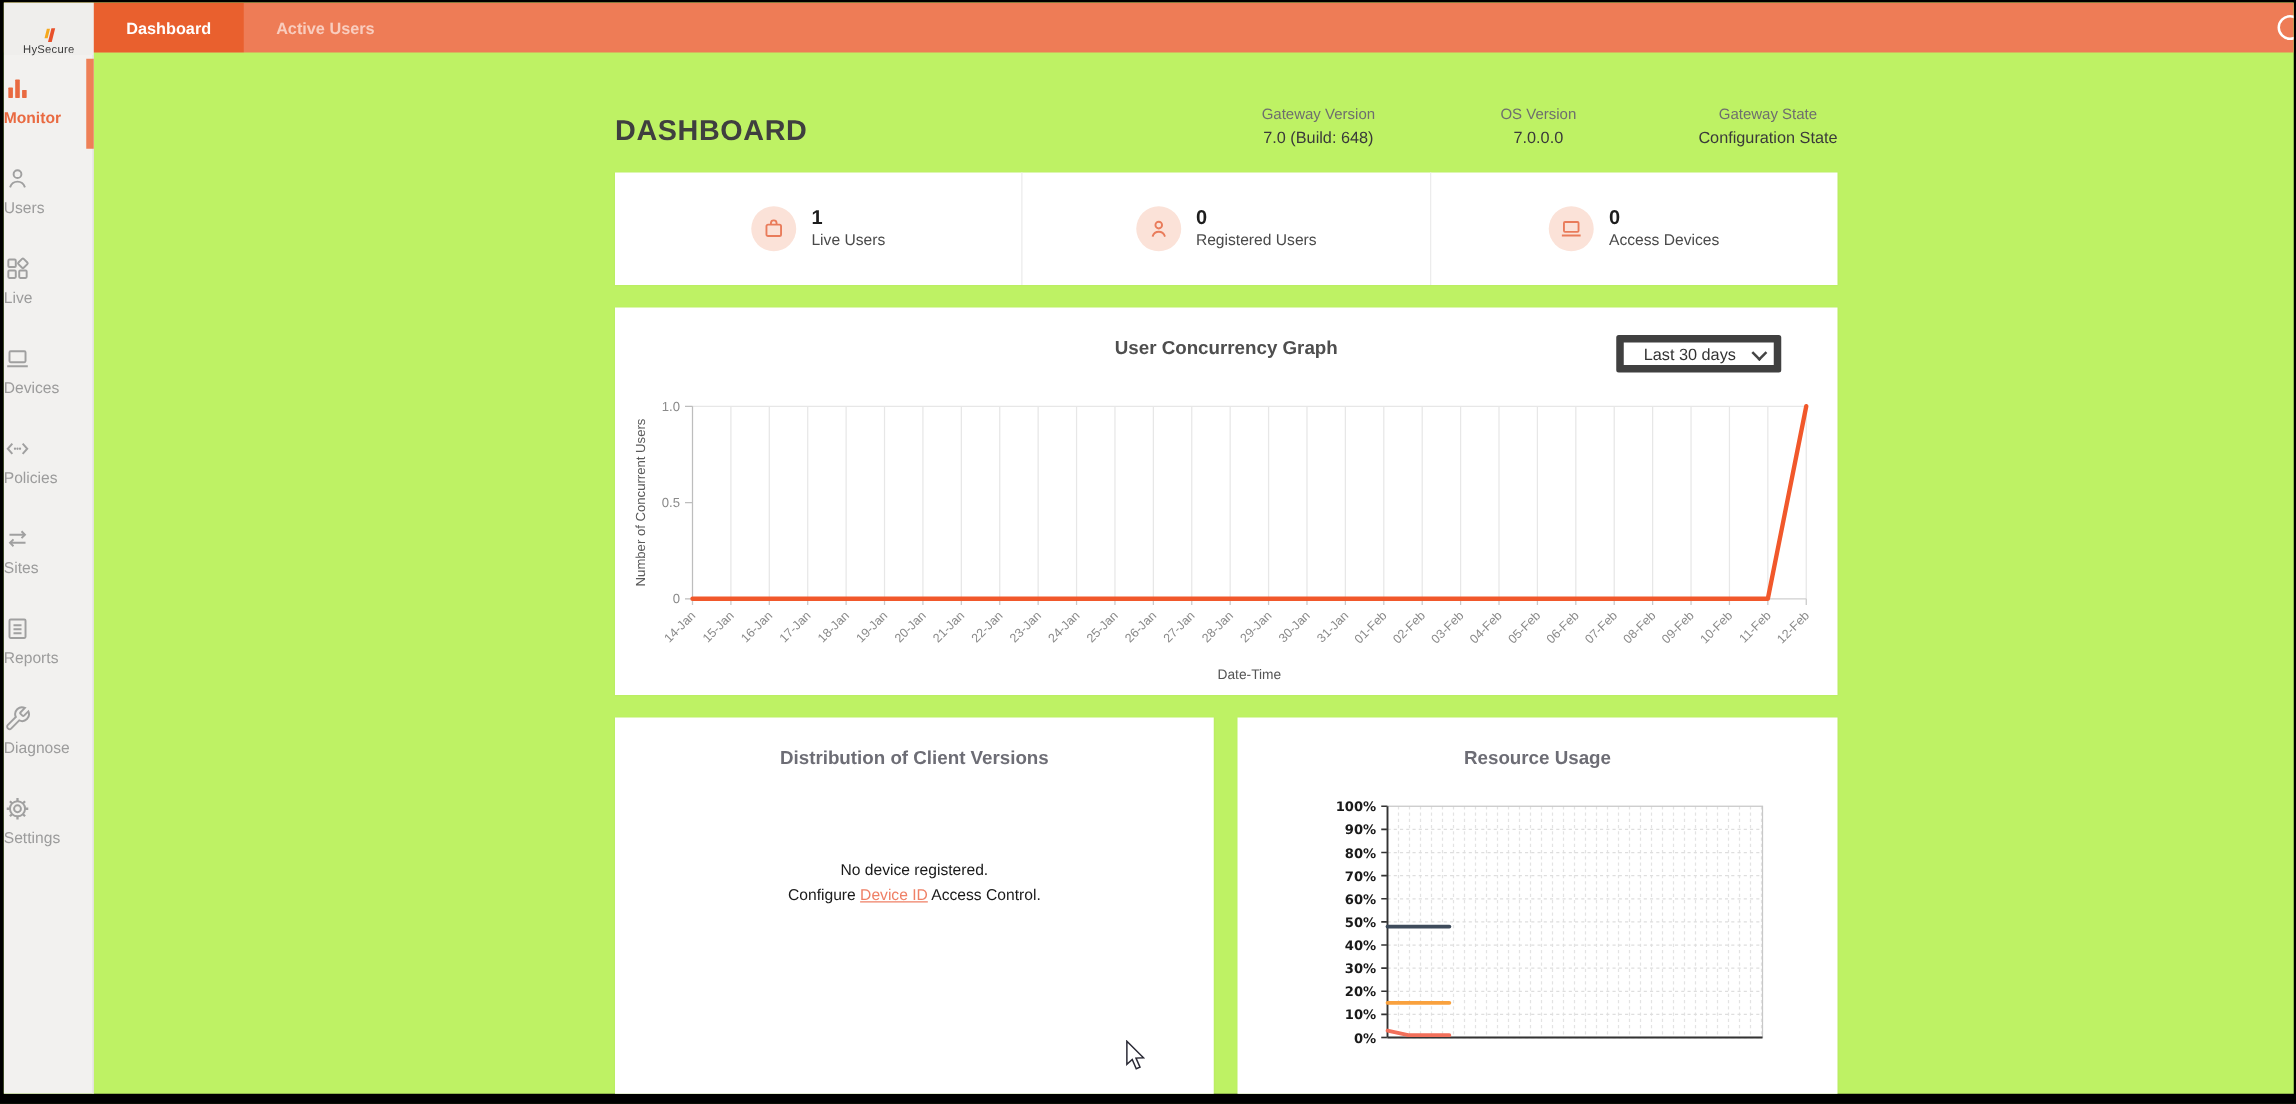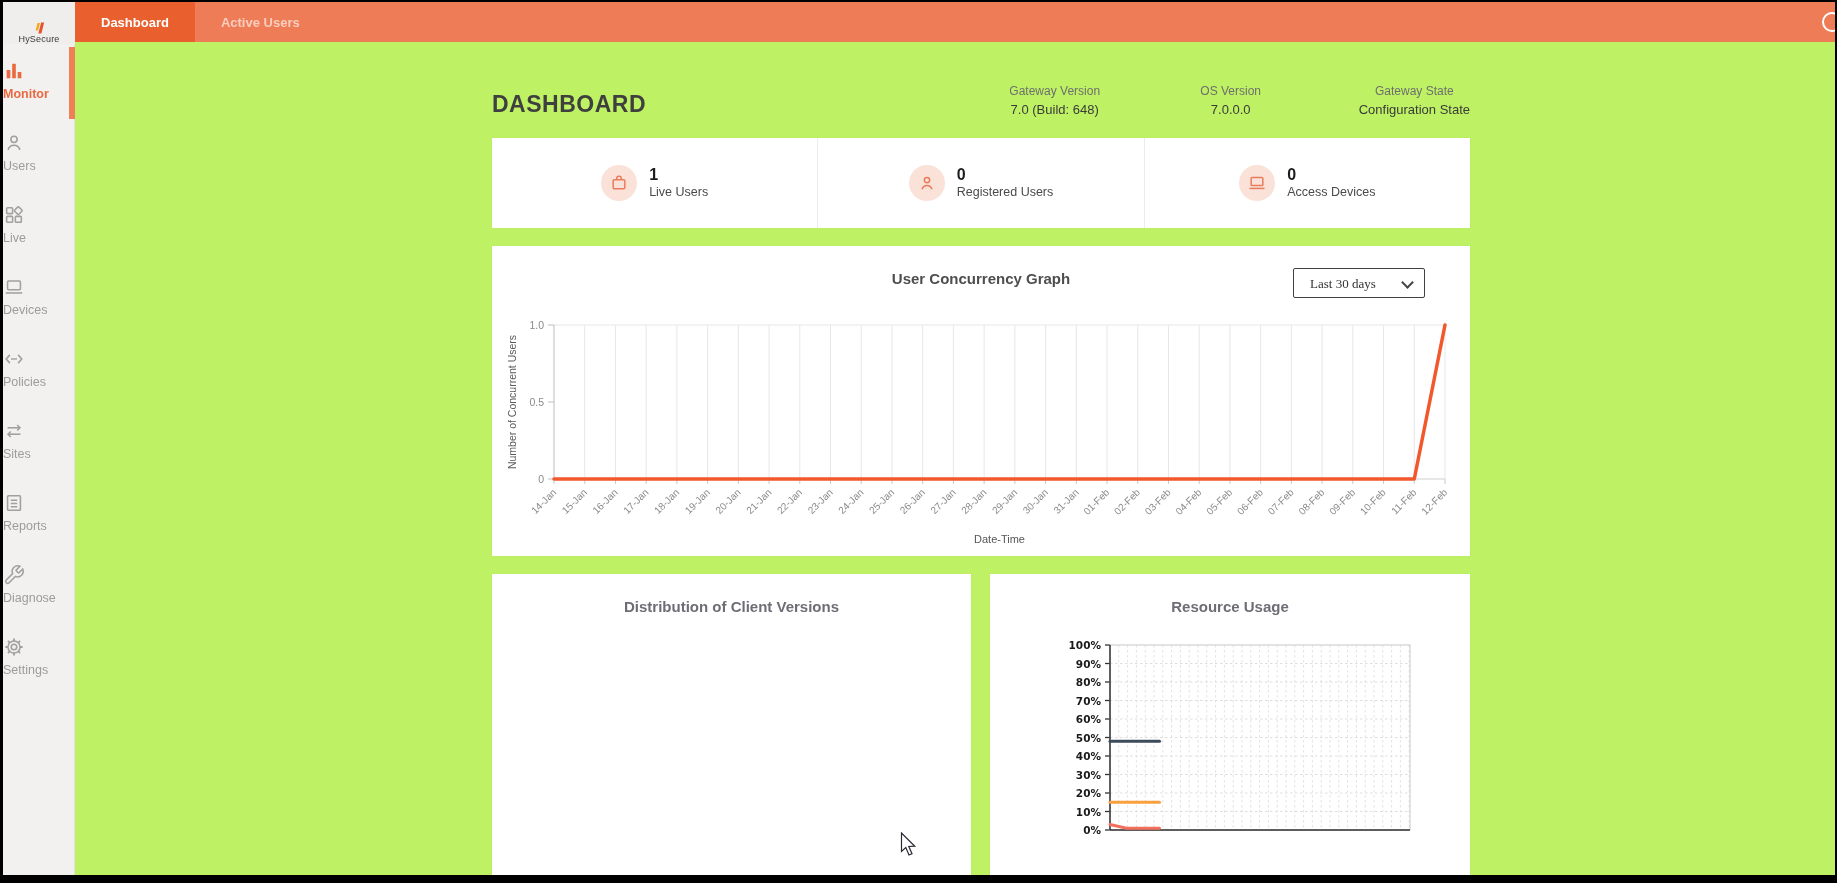--- a/index.html
+++ b/index.html
@@ -42,22 +42,22 @@
   .stat-card{flex:1;display:flex;align-items:center;justify-content:center;gap:12px;}
   .stat-card.mid{border-left:1px solid #ececec;border-right:1px solid #ececec;}
   .stat-icon{width:36px;height:36px;border-radius:50%;background:#fbe2d8;display:flex;align-items:center;justify-content:center;}
   .stat-num{font-size:16px;font-weight:700;color:#1d1d1d;line-height:18px;}
   .stat-lbl{font-size:12.5px;color:#4a4a4a;line-height:16px;}
 
   
   .concurrency{position:relative;height:310px;margin-top:18px;}
   .panel-title{text-align:center;padding-top:24px;font-size:15px;font-weight:700;color:#4e4e4e;}
   .range-select-wrap{position:absolute;right:45px;top:22px;width:132px;height:30px;}
-  .range-select{width:100%;height:100%;-webkit-appearance:none;appearance:none;border:1px solid #404040;
-    background:#fff;font-size:13px;color:#333;padding:0 28px 0 16px;border-radius:2px;font-family:Liberation Serif, serif;}
+  .range-select{width:100%;height:100%;-webkit-appearance:none;appearance:none;border:6px solid #404040;
+    background:#fff;font-size:13px;color:#333;padding:0 28px 0 16px;border-radius:2px;font-family:Liberation Sans, sans-serif;}
   .range-chevron{position:absolute;right:13px;top:10px;width:7px;height:7px;border-right:2px solid #444;
     border-bottom:2px solid #444;transform:rotate(45deg);pointer-events:none;}
   #concurrency-chart{position:absolute;left:0;top:52px;}
 
   
   .bottom-row{display:flex;gap:19px;margin-top:18px;}
   .clients{position:relative;width:479px;height:312px;}
   .clients .panel-title, .resource .panel-title{color:#6d6d75;font-size:15px;}
   .empty-state{position:absolute;left:0;right:0;top:112px;text-align:center;}
   .empty-line{font-size:12.5px;color:#1a1a1a;line-height:20px;}
@@ -363,20 +363,24 @@
             <line x1="62" y1="181" x2="953" y2="181" stroke="#cfcfcf" stroke-width="1"></line>
             <polyline points="62,181 92.72413793103448,181 123.44827586206897,181 154.17241379310346,181 184.89655172413794,181 215.6206896551724,181 246.34482758620692,181 277.0689655172414,181 307.7931034482759,181 338.51724137931035,181 369.2413793103448,181 399.9655172413793,181 430.68965517241384,181 461.4137931034483,181 492.1379310344828,181 522.8620689655172,181 553.5862068965517,181 584.3103448275863,181 615.0344827586207,181 645.7586206896552,181 676.4827586206897,181 707.2068965517242,181 737.9310344827586,181 768.6551724137931,181 799.3793103448277,181 830.1034482758621,181 860.8275862068966,181 891.551724137931,181 922.2758620689656,181 953,27" fill="none" stroke="#f1582b" stroke-width="3.5" stroke-linejoin="round" stroke-linecap="round"></polyline>
             <text transform="translate(24,104) rotate(-90)" text-anchor="middle" font-size="10.5" fill="#5a5a5a" font-family="Liberation Sans, sans-serif">Number of Concurrent Users</text>
             <text x="507.5" y="245" text-anchor="middle" font-size="11" fill="#555" font-family="Liberation Sans, sans-serif">Date-Time</text>
           </svg>
       </section>
 
       <div class="bottom-row">
         <section class="panel clients">
           <div class="panel-title">Distribution of Client Versions</div>
+          <div class="empty-state">
+            <div class="empty-line">No device registered.</div>
+            <div class="empty-line"><span>Configure </span><a class="empty-link">Device ID</a><span> Access Control.</span></div>
+          </div>
         </section>
 
         <section class="panel resource">
           <div class="panel-title">Resource Usage</div>
           <svg id="resource-chart" width="480" height="215">
               <line x1="128.8" y1="16" x2="128.8" y2="201" stroke="#e3e3e3" stroke-width="1" stroke-dasharray="2.5 2.5"></line>
               <line x1="137.60000000000002" y1="16" x2="137.60000000000002" y2="201" stroke="#e3e3e3" stroke-width="1" stroke-dasharray="2.5 2.5"></line>
               <line x1="146.40000000000003" y1="16" x2="146.40000000000003" y2="201" stroke="#e3e3e3" stroke-width="1" stroke-dasharray="2.5 2.5"></line>
               <line x1="155.20000000000005" y1="16" x2="155.20000000000005" y2="201" stroke="#e3e3e3" stroke-width="1" stroke-dasharray="2.5 2.5"></line>
               <line x1="164.00000000000006" y1="16" x2="164.00000000000006" y2="201" stroke="#e3e3e3" stroke-width="1" stroke-dasharray="2.5 2.5"></line>

